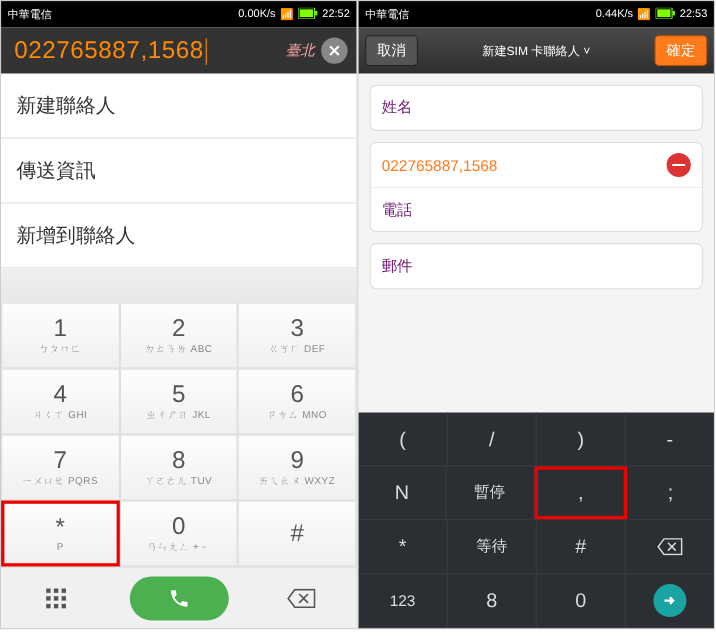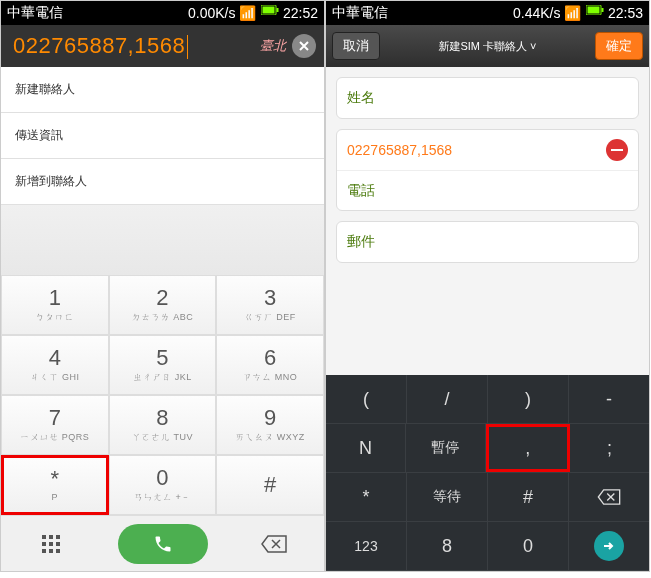--- a/index.html
+++ b/index.html
@@ -1,32 +1,32 @@
 <!DOCTYPE html>
 <html><head>
 <meta charset="utf-8">
 <style>
   * { margin: 0; padding: 0; box-sizing: border-box; font-family: "Helvetica Neue", Arial, sans-serif; }
   body { background: #fff; width: 651px; height: 578px; display: flex; }
   .phone { width: 325px; height: 572px; border: 1px solid #ccc; background: #fff; display: flex; flex-direction: column; }
-  .status-bar { height: 20px; background: #000; color: #fff; font-size: 14px; display: flex; align-items: center; padding: 12px 6px; justify-content: space-between; }
+  .status-bar { height: 20px; background: #000; color: #fff; font-size: 10px; display: flex; align-items: center; padding: 12px 6px; justify-content: space-between; }
   .status-left { display: flex; align-items: center; gap: 4px; }
   .status-right { display: flex; align-items: flex-start; gap: 4px; }
   .battery-icon { display: inline-flex; align-items: center; }
   .battery-icon svg { display: block; }
 
   
   .dial-header { height: 42px; background: #333; display: flex; align-items: center; padding: 0 8px 0 12px; }
   .dial-number { flex: 1; color: #ff8a00; font-size: 22px; letter-spacing: 0.5px; }
   .cursor { display: inline-block; width: 1px; height: 24px; background: #ff8a00; vertical-align: middle; margin-left: 2px; }
   .region-tag { color: #fca5a5; font-size: 13px; margin-right: 6px; font-style: italic; }
   .close-btn { width: 24px; height: 24px; border-radius: 50%; background: #888; color: #fff; display: flex; align-items: center; justify-content: center; font-size: 14px; }
 
   .menu-list { background: #fff; }
-  .menu-item { height: 46px; border-bottom: 1px solid #e0e0e0; display: flex; align-items: center; padding: 0 14px; font-size: 12px; color: #333; text-align: center; }
+  .menu-item { height: 59px; border-bottom: 1px solid #e0e0e0; display: flex; align-items: center; padding: 0 14px; font-size: 18px; color: #333; text-align: center; }
   .menu-spacer { flex: 1; background: linear-gradient(#f0f0f0, #e8e8e8); }
 
   .keypad { display: grid; grid-template-columns: repeat(3,1fr); background: #f5f5f5; }
   .key { height: 60px; border: 0.5px solid #ddd; display: flex; flex-direction: column; align-items: center; justify-content: center; background: linear-gradient(#fdfdfd,#f0f0f0); position: relative; }
   .key-num { font-size: 22px; color: #555; line-height: 1; }
   .key-sub { font-size: 9px; color: #888; margin-top: 2px; letter-spacing: 0.5px; }
   .key.star { border: 3px solid #e00; }
 
   .bottom-bar { height: 56px; display: flex; background: #f0f0f0; border-top: 1px solid #ddd; }
   .bb-btn { flex: 1; display: flex; align-items: center; justify-content: center; }
@@ -35,21 +35,21 @@
 
   
   .nav-bar { height: 42px; background: linear-gradient(#4a4a4a,#2e2e2e); display: flex; align-items: center; padding: 0 6px; gap: 6px; justify-content: flex-end; }
   .nav-btn { padding: 4px 10px; border-radius: 4px; font-size: 13px; color: #fff; }
   .nav-cancel { background: #555; border: 1px solid #222; }
   .nav-ok { background: #ff7a1a; border: 1px solid #b85200; }
   .nav-title { flex: 1; text-align: center; color: #fff; font-size: 11px; }
 
   .form-area { flex: 1; background: #f4f4f4; padding: 10px; display: flex; flex-direction: column; gap: 10px; }
   .field-group { background: #fff; border: 1px solid #ddd; border-radius: 6px; overflow: hidden; }
-  .field { height: 40px; display: flex; align-items: center; padding: 0 10px; font-size: 14px; color: #4d7c0f; }
+  .field { height: 40px; display: flex; align-items: center; padding: 0 10px; font-size: 14px; color: #701a75; }
   .field + .field { border-top: 1px solid #eee; }
   .field.active { color: #ff7a1a; }
   .remove-btn { width: 22px; height: 22px; border-radius: 50%; background: #d33; color: #fff; display: flex; align-items: center; justify-content: center; margin-left: auto; }
 
   .keyboard { background: #2b2f33; color: #ddd; }
   .kb-row { display: flex; border-bottom: 1px solid #3a3e42; }
   .kb-key { flex: 1; height: 48px; display: flex; align-items: center; justify-content: center; font-size: 18px; border-right: 1px solid #3a3e42; position: relative; }
   .kb-key:last-child { border-right: none; }
   .kb-key.comma { border: 3px solid #e00; box-sizing: border-box; }
   .kb-key.small { font-size: 14px; }

